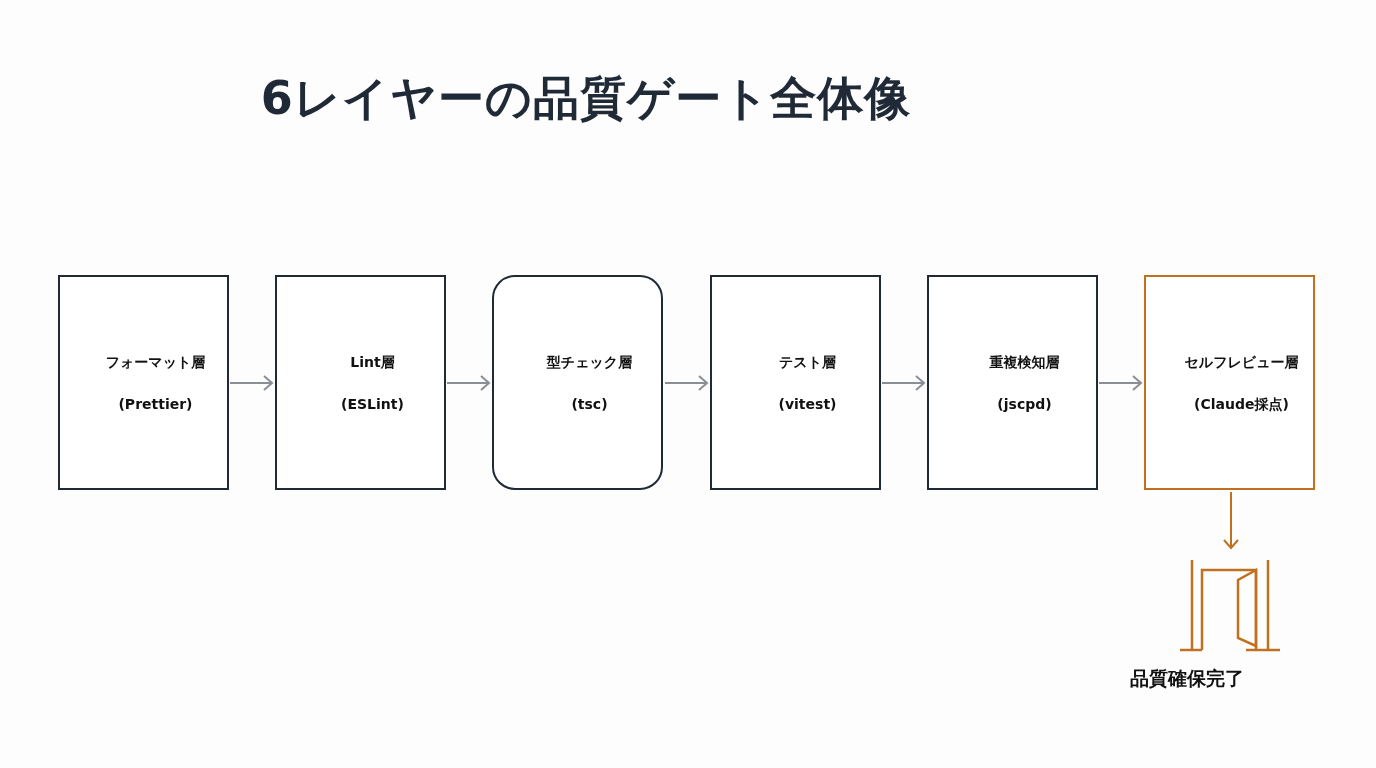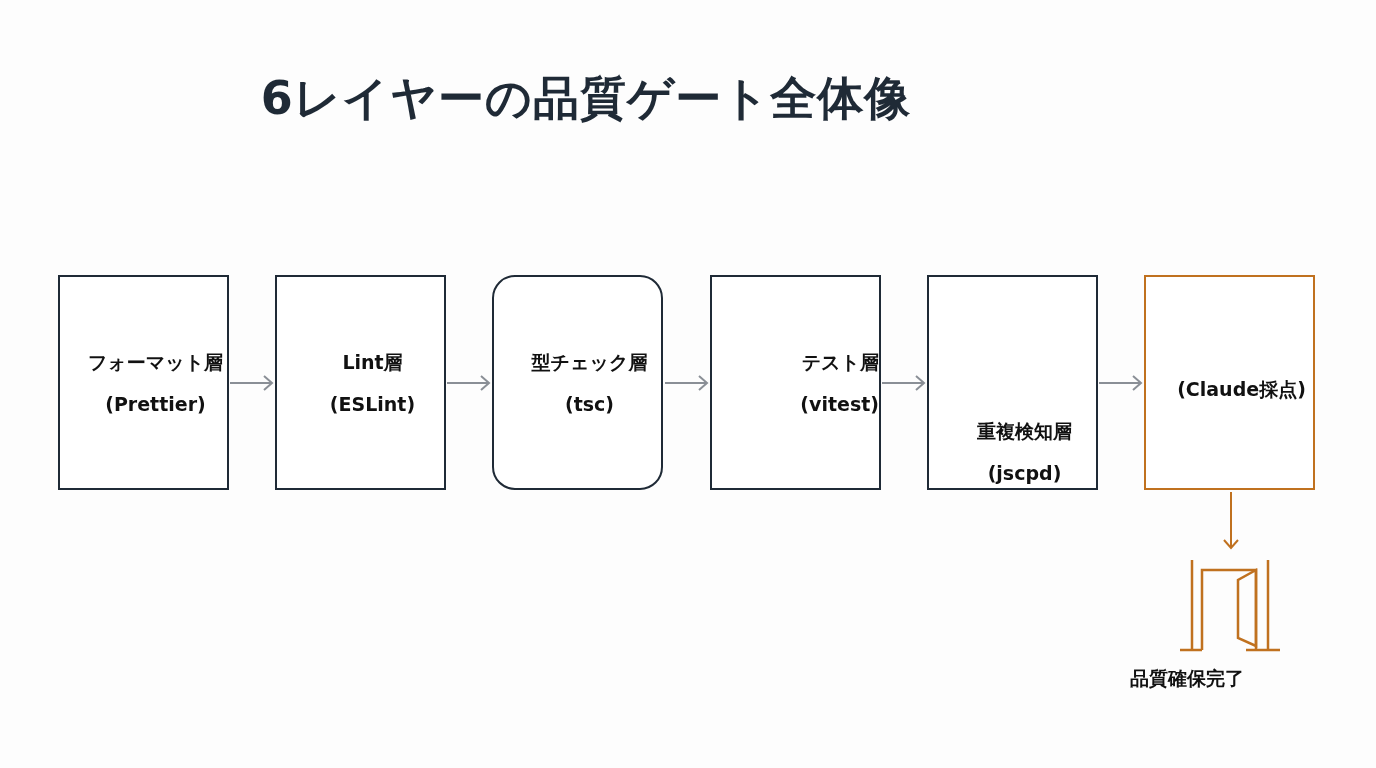--- a/index.html
+++ b/index.html
@@ -33,21 +33,21 @@
     height: 215px;
     border: 2.5px solid #1f2a36;
     background: #ffffff;
     box-sizing: border-box;
     display: flex;
     flex-direction: column;
     align-items: center;
     justify-content: center;
     text-align: center;
     font-weight: bold;
-    font-size: 19px;
+    font-size: 14px;
     line-height: 30px;
     color: #111;
     padding-left: 24px;
   }
   .layer.final {
     border-color: #c0711f;
   }
   .layer .name { white-space: nowrap; }
   .layer .tool { white-space: nowrap; margin-top: 12px; }
   .arrow {
@@ -91,29 +91,30 @@
   <div class="tool">(Prettier)</div>
 </div>
 <div class="layer" style="left:275px;text-align:center;">
   <div class="name">Lint層</div>
   <div class="tool">(ESLint)</div>
 </div>
 <div class="layer" style="left:492px;border-radius:23px;">
   <div class="name">型チェック層</div>
   <div class="tool">(tsc)</div>
 </div>
-<div class="layer" style="left:710px;align-items:flex-end;">
+<div class="layer" style="left:710px;">
   <div class="name">テスト層</div>
   <div class="tool">(vitest)</div>
 </div>
-<div class="layer" style="left:927px;justify-content:flex-end;">
+<div class="layer" style="left:927px;">
   <div class="name">重複検知層</div>
   <div class="tool">(jscpd)</div>
 </div>
 <div class="layer final" style="left:1144px;">
+  <div class="name">セルフレビュー層</div>
   <div class="tool">(Claude採点)</div>
 </div>
 
 <svg class="arrow" style="left:230px;" viewBox="0 0 44 18">
   <line x1="0" y1="9" x2="42" y2="9" stroke="#8a8f96" stroke-width="2"></line>
   <polyline points="34,2 42,9 34,16" fill="none" stroke="#8a8f96" stroke-width="2"></polyline>
 </svg>
 <svg class="arrow" style="left:447px;" viewBox="0 0 44 18">
   <line x1="0" y1="9" x2="42" y2="9" stroke="#8a8f96" stroke-width="2"></line>
   <polyline points="34,2 42,9 34,16" fill="none" stroke="#8a8f96" stroke-width="2"></polyline>

